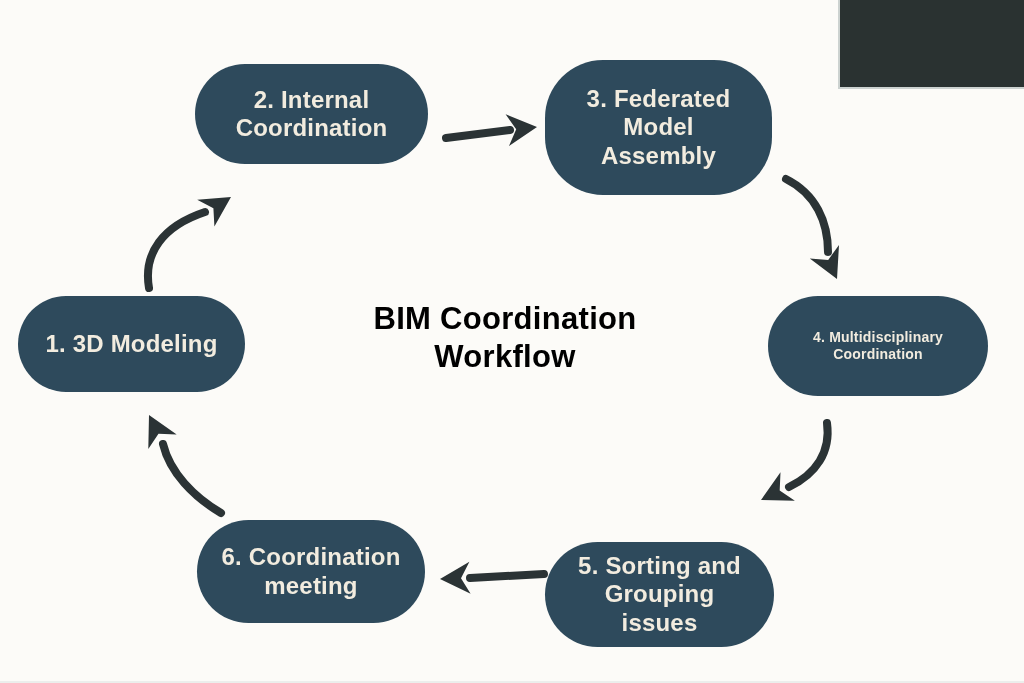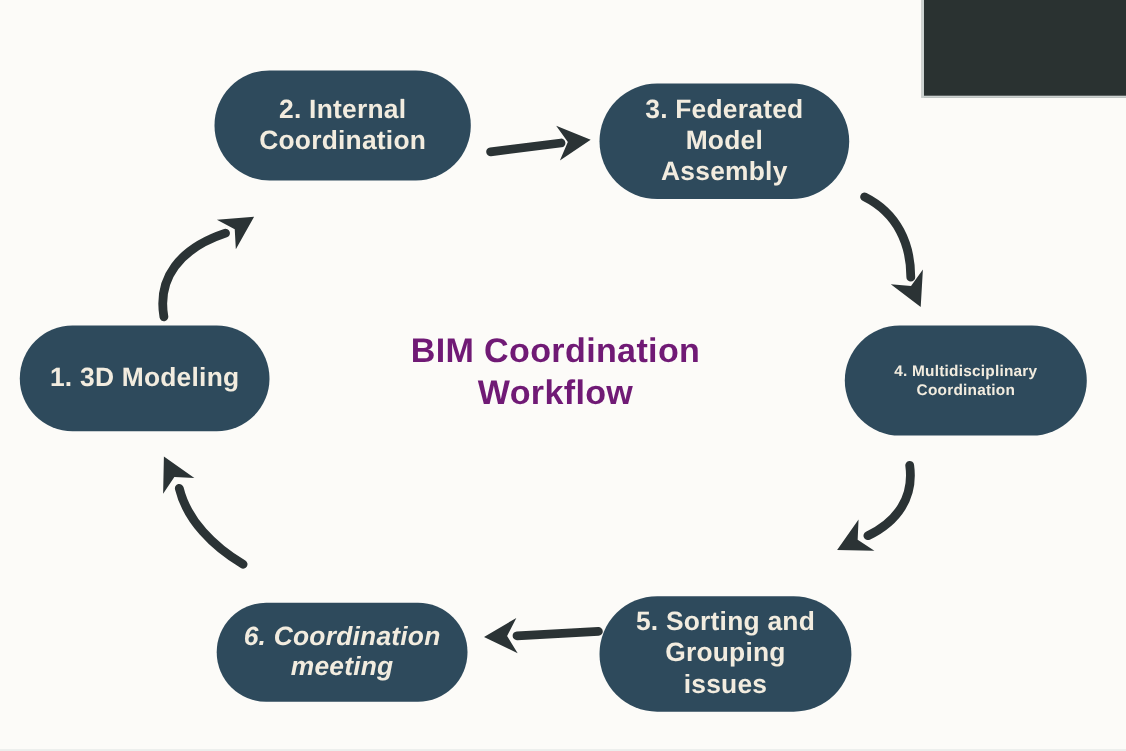--- a/index.html
+++ b/index.html
@@ -27,21 +27,21 @@
     border-left: 2px solid #ccd2d0;
     border-bottom: 2px solid #ccd2d0;
     box-sizing: border-box;
   }
   .title {
     position: absolute;
     left: 310px;
     top: 300px;
     width: 390px;
     text-align: center;
-    color: #701a75;
+    color: #000000;
     font-size: 31px;
     font-weight: 800;
     line-height: 1.22;
     letter-spacing: 0.3px;
     white-space: pre-line;
   }
   .node {
     position: absolute;
     background: #2e4a5c;
     color: #f2ecdf;
@@ -52,24 +52,24 @@
     text-align: center;
     font-weight: 700;
     font-size: 24px;
     line-height: 1.18;
     white-space: pre-line;
     letter-spacing: 0.2px;
     box-sizing: border-box;
   }
   .node-1 { left: 18px;  top: 296px; width: 227px; height: 96px; }
   .node-2 { left: 195px; top: 64px;  width: 233px; height: 100px; }
-  .node-3 { left: 545px; top: 76px;  width: 227px; height: 105px; }
+  .node-3 { left: 545px; top: 60px;  width: 227px; height: 135px; }
   .node-4 { left: 768px; top: 296px; width: 220px; height: 100px; font-size: 14px; }
   .node-5 { left: 545px; top: 528px; width: 229px; height: 105px; margin-top: 14px; }
-  .node-6 { left: 197px; top: 548px; width: 228px; height: 90px; font-style: italic; }
+  .node-6 { left: 197px; top: 520px; width: 228px; height: 103px; }
   .arrow-layer {
     position: absolute;
     left: 0; top: 0;
     width: 1024px;
     height: 683px;
     pointer-events: none;
   }
   .arrow-shaft {
     fill: none;
     stroke: #2b3335;

